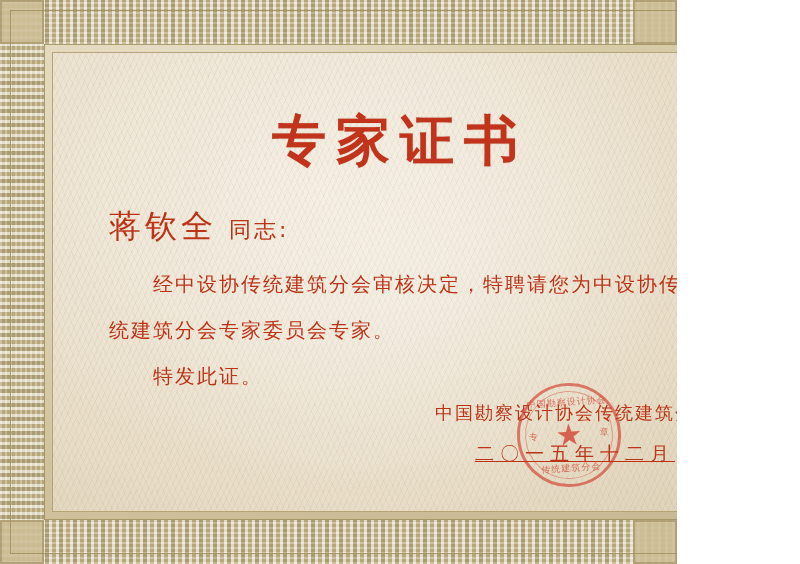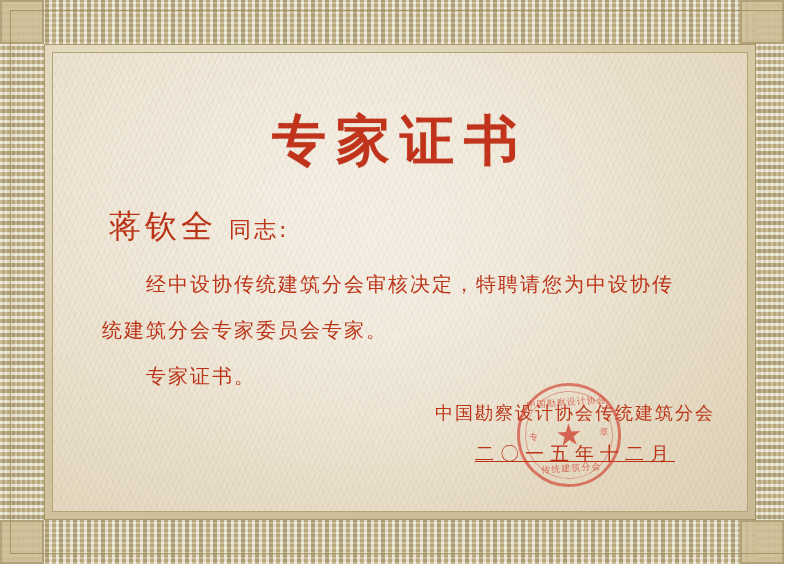--- a/index.html
+++ b/index.html
@@ -10,21 +10,21 @@
   body {
     width: 800px;
     height: 564px;
     overflow: hidden;
     font-family: "DejaVu Sans", sans-serif;
   }
 
   
   .certificate {
     position: relative;
-    width: 784px;
+    width: 677px;
     height: 564px;
     box-sizing: border-box;
     background:
       radial-gradient(ellipse at 30% 25%, rgba(255,255,255,0.35), rgba(0,0,0,0) 60%),
       linear-gradient(160deg, #ded2b2 0%, #d9cdab 25%, #cfc29c 60%, #c6b892 100%);
     overflow: hidden;
   }
 
   
   .border-band {
@@ -150,21 +150,21 @@
   }
   .recipient-suffix {
     font-size: 22px;
     letter-spacing: 3px;
     margin-left: 12px;
     text-align: right;
   }
 
   .body-para {
     position: absolute;
-    left: 49px;
+    left: 56px;
     width: 584px;
     color: #bb3418;
     font-size: 20px;
     line-height: 46px;
     letter-spacing: 2px;
     text-indent: 44px;
   }
   .para-1 { top: 208px; }
   .para-2 { top: 300px; }
 
@@ -283,21 +283,21 @@
 
       <div class="cert-title">专家证书</div>
 
       <div class="recipient-line">
         <span class="recipient-name">蒋钦全</span>
         <span class="recipient-suffix">同志:</span>
       </div>
 
       <div class="body-para para-1">经中设协传统建筑分会审核决定，特聘请您为中设协传统建筑分会专家委员会专家。</div>
 
-      <div class="body-para para-2">专家证书。</div>
+      <div class="body-para para-2">特发此证。</div>
 
       <div class="signature">
         <div class="sig-org">中国勘察设计协会传统建筑分会</div>
         <div class="sig-date">二〇一五年十二月</div>
       </div>
 
       <div class="seal">
         <div class="seal-arc-top">中国勘察设计协会</div>
         <div class="seal-star">★</div>
         <div class="seal-side-left">专</div>

